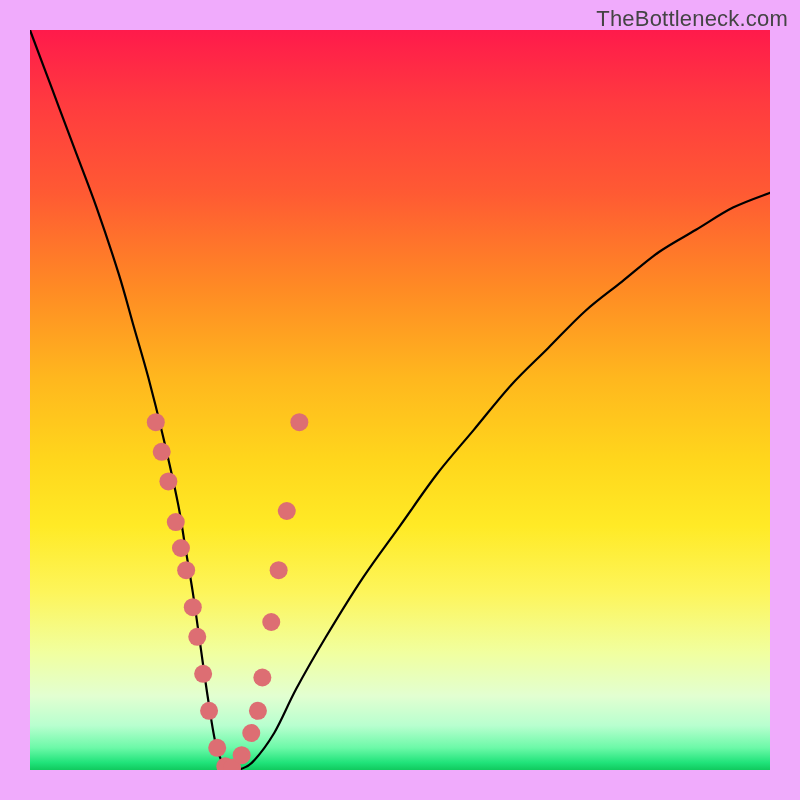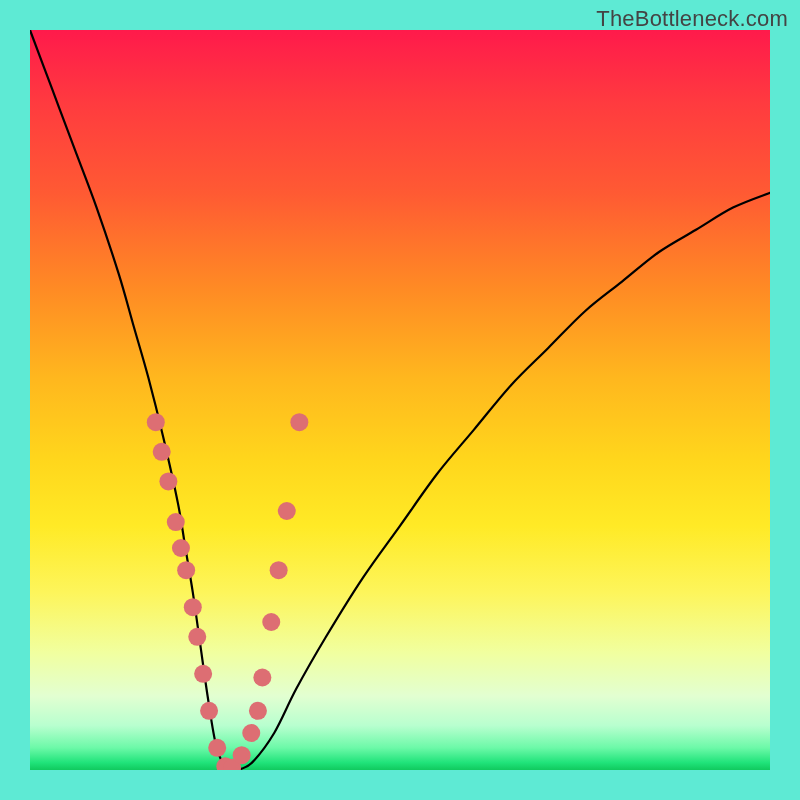--- a/index.html
+++ b/index.html
@@ -8,21 +8,21 @@
     width: 800px;
     height: 800px;
     overflow: hidden;
     background: #000;
     font-family: Arial, Helvetica, sans-serif;
   }
   .frame {
     position: relative;
     width: 800px;
     height: 800px;
-    background: #5eead4;
+    background: #f0abfc;
   }
   .plot {
     position: absolute;
     left: 30px;
     top: 30px;
     width: 740px;
     height: 740px;
     background: linear-gradient(to bottom,
       #ff1a4b 0%,
       #ff3b3f 10%,

